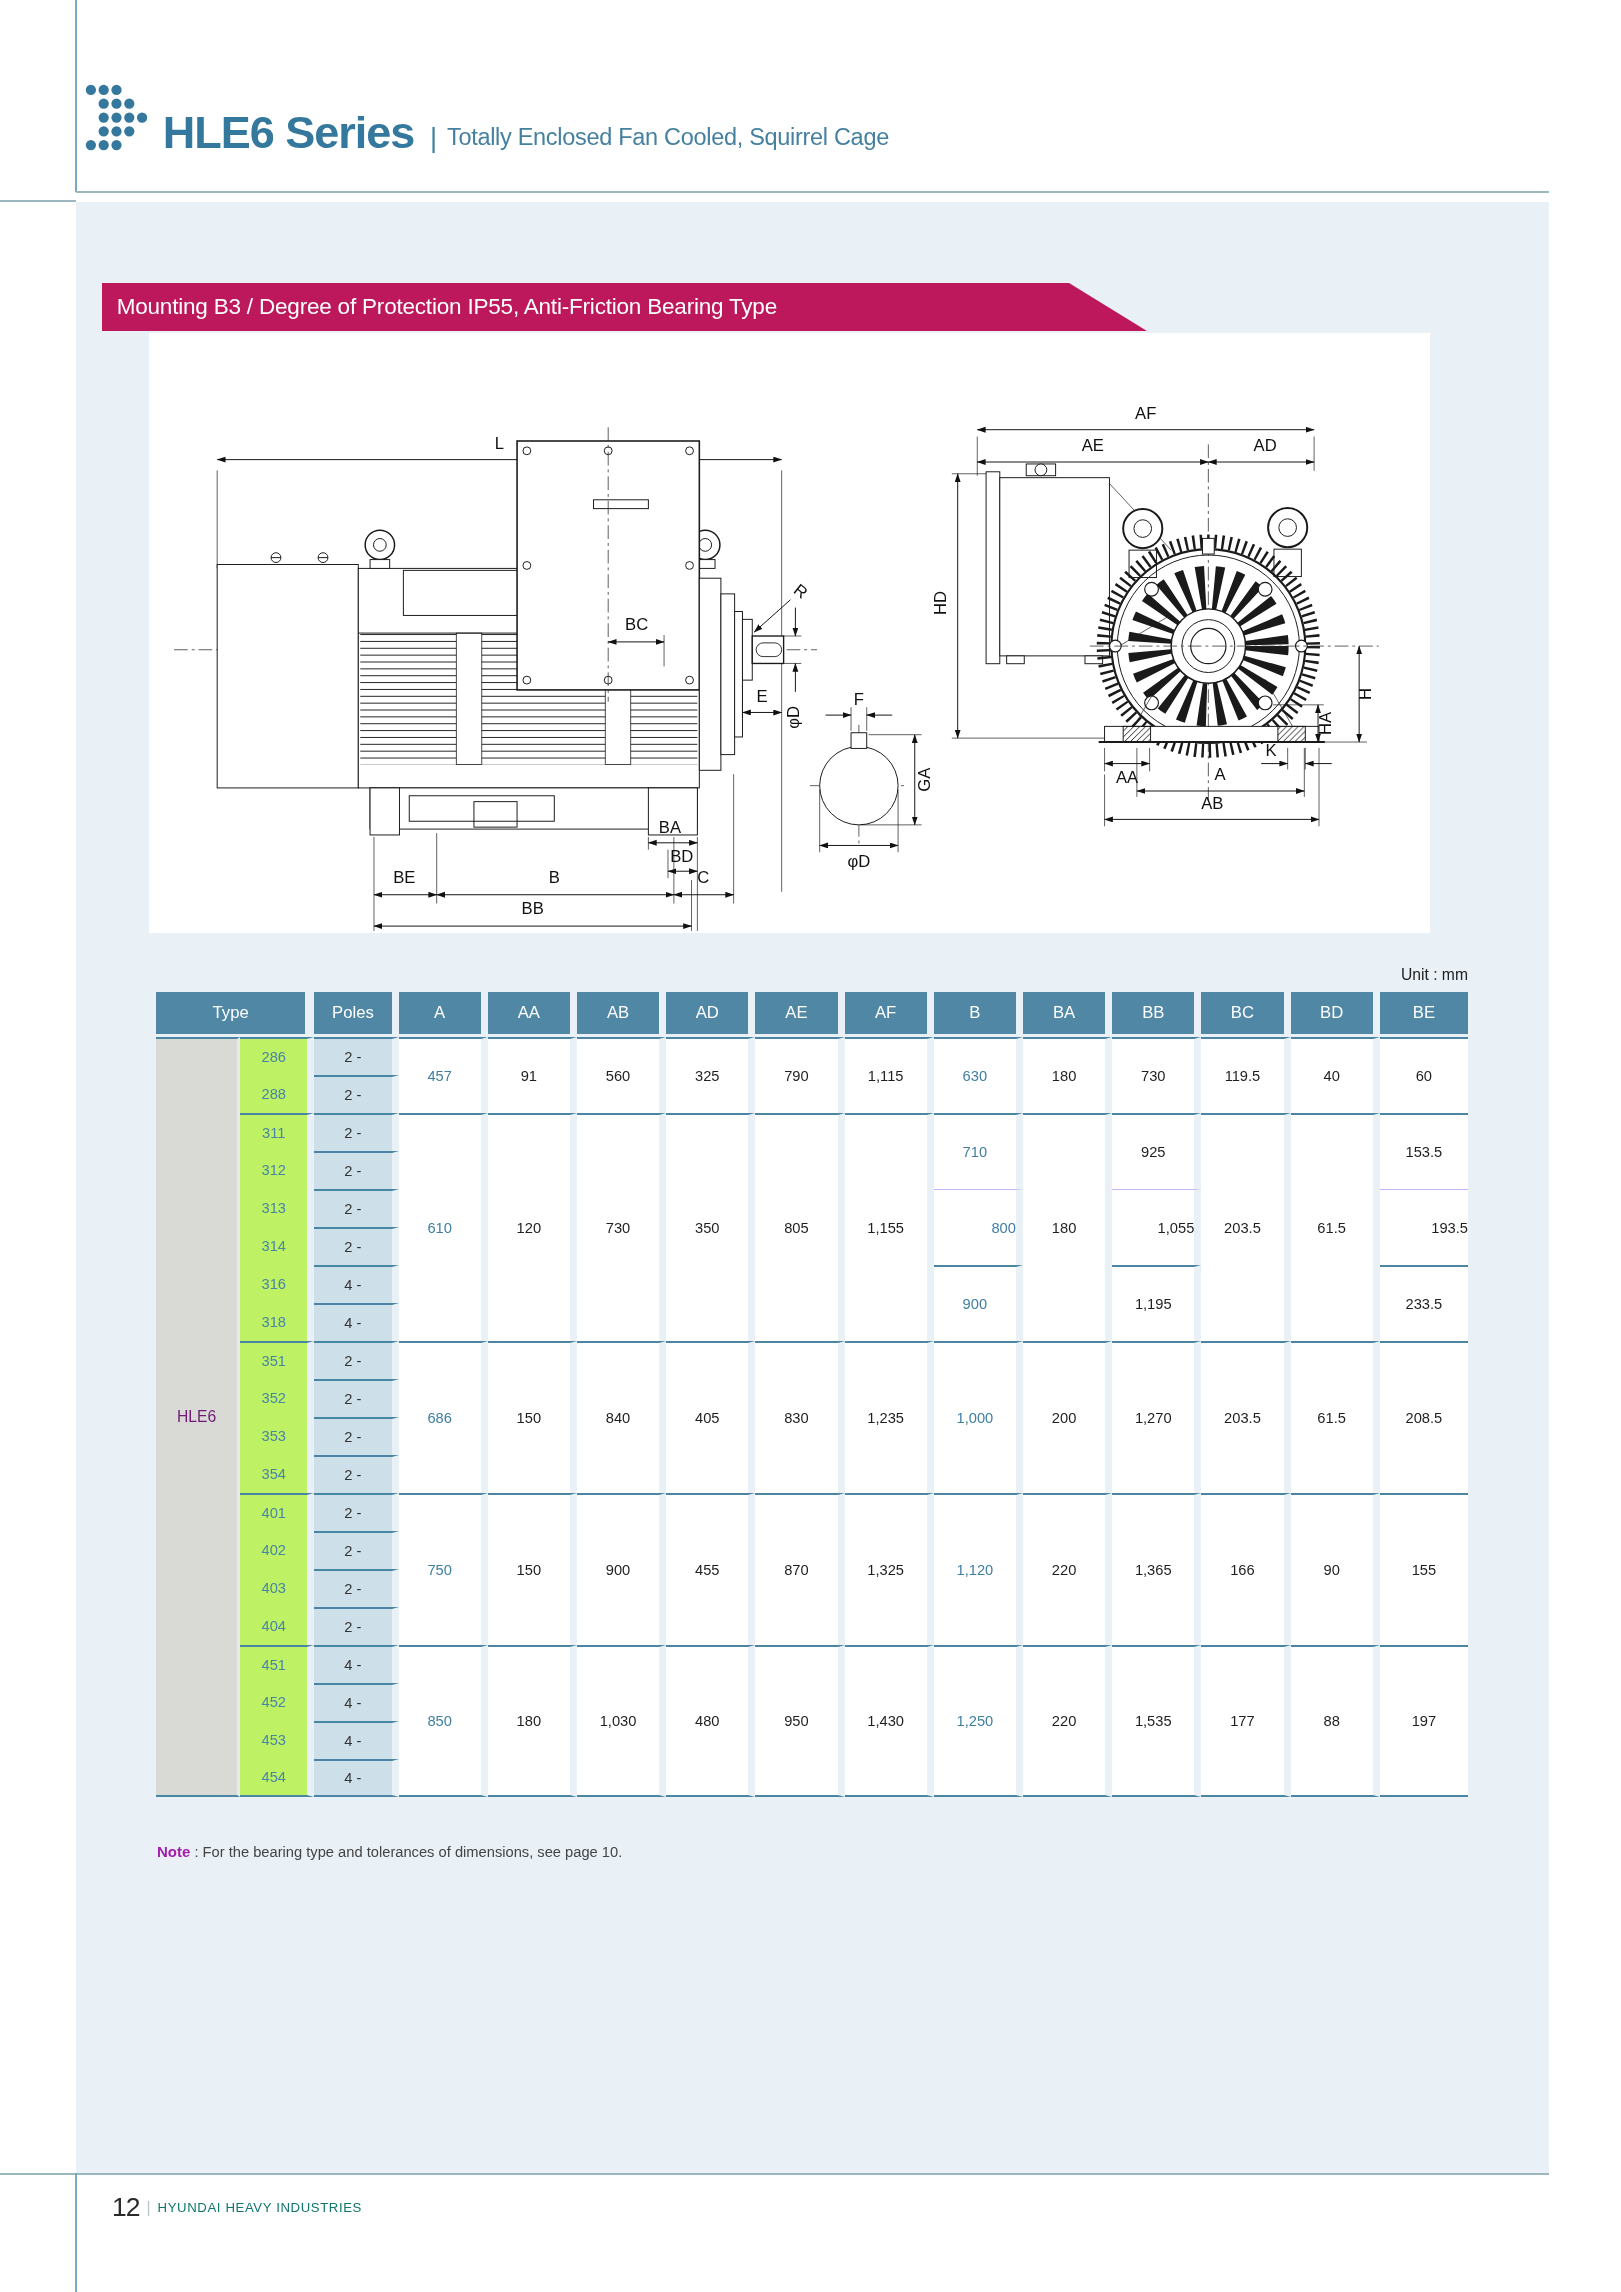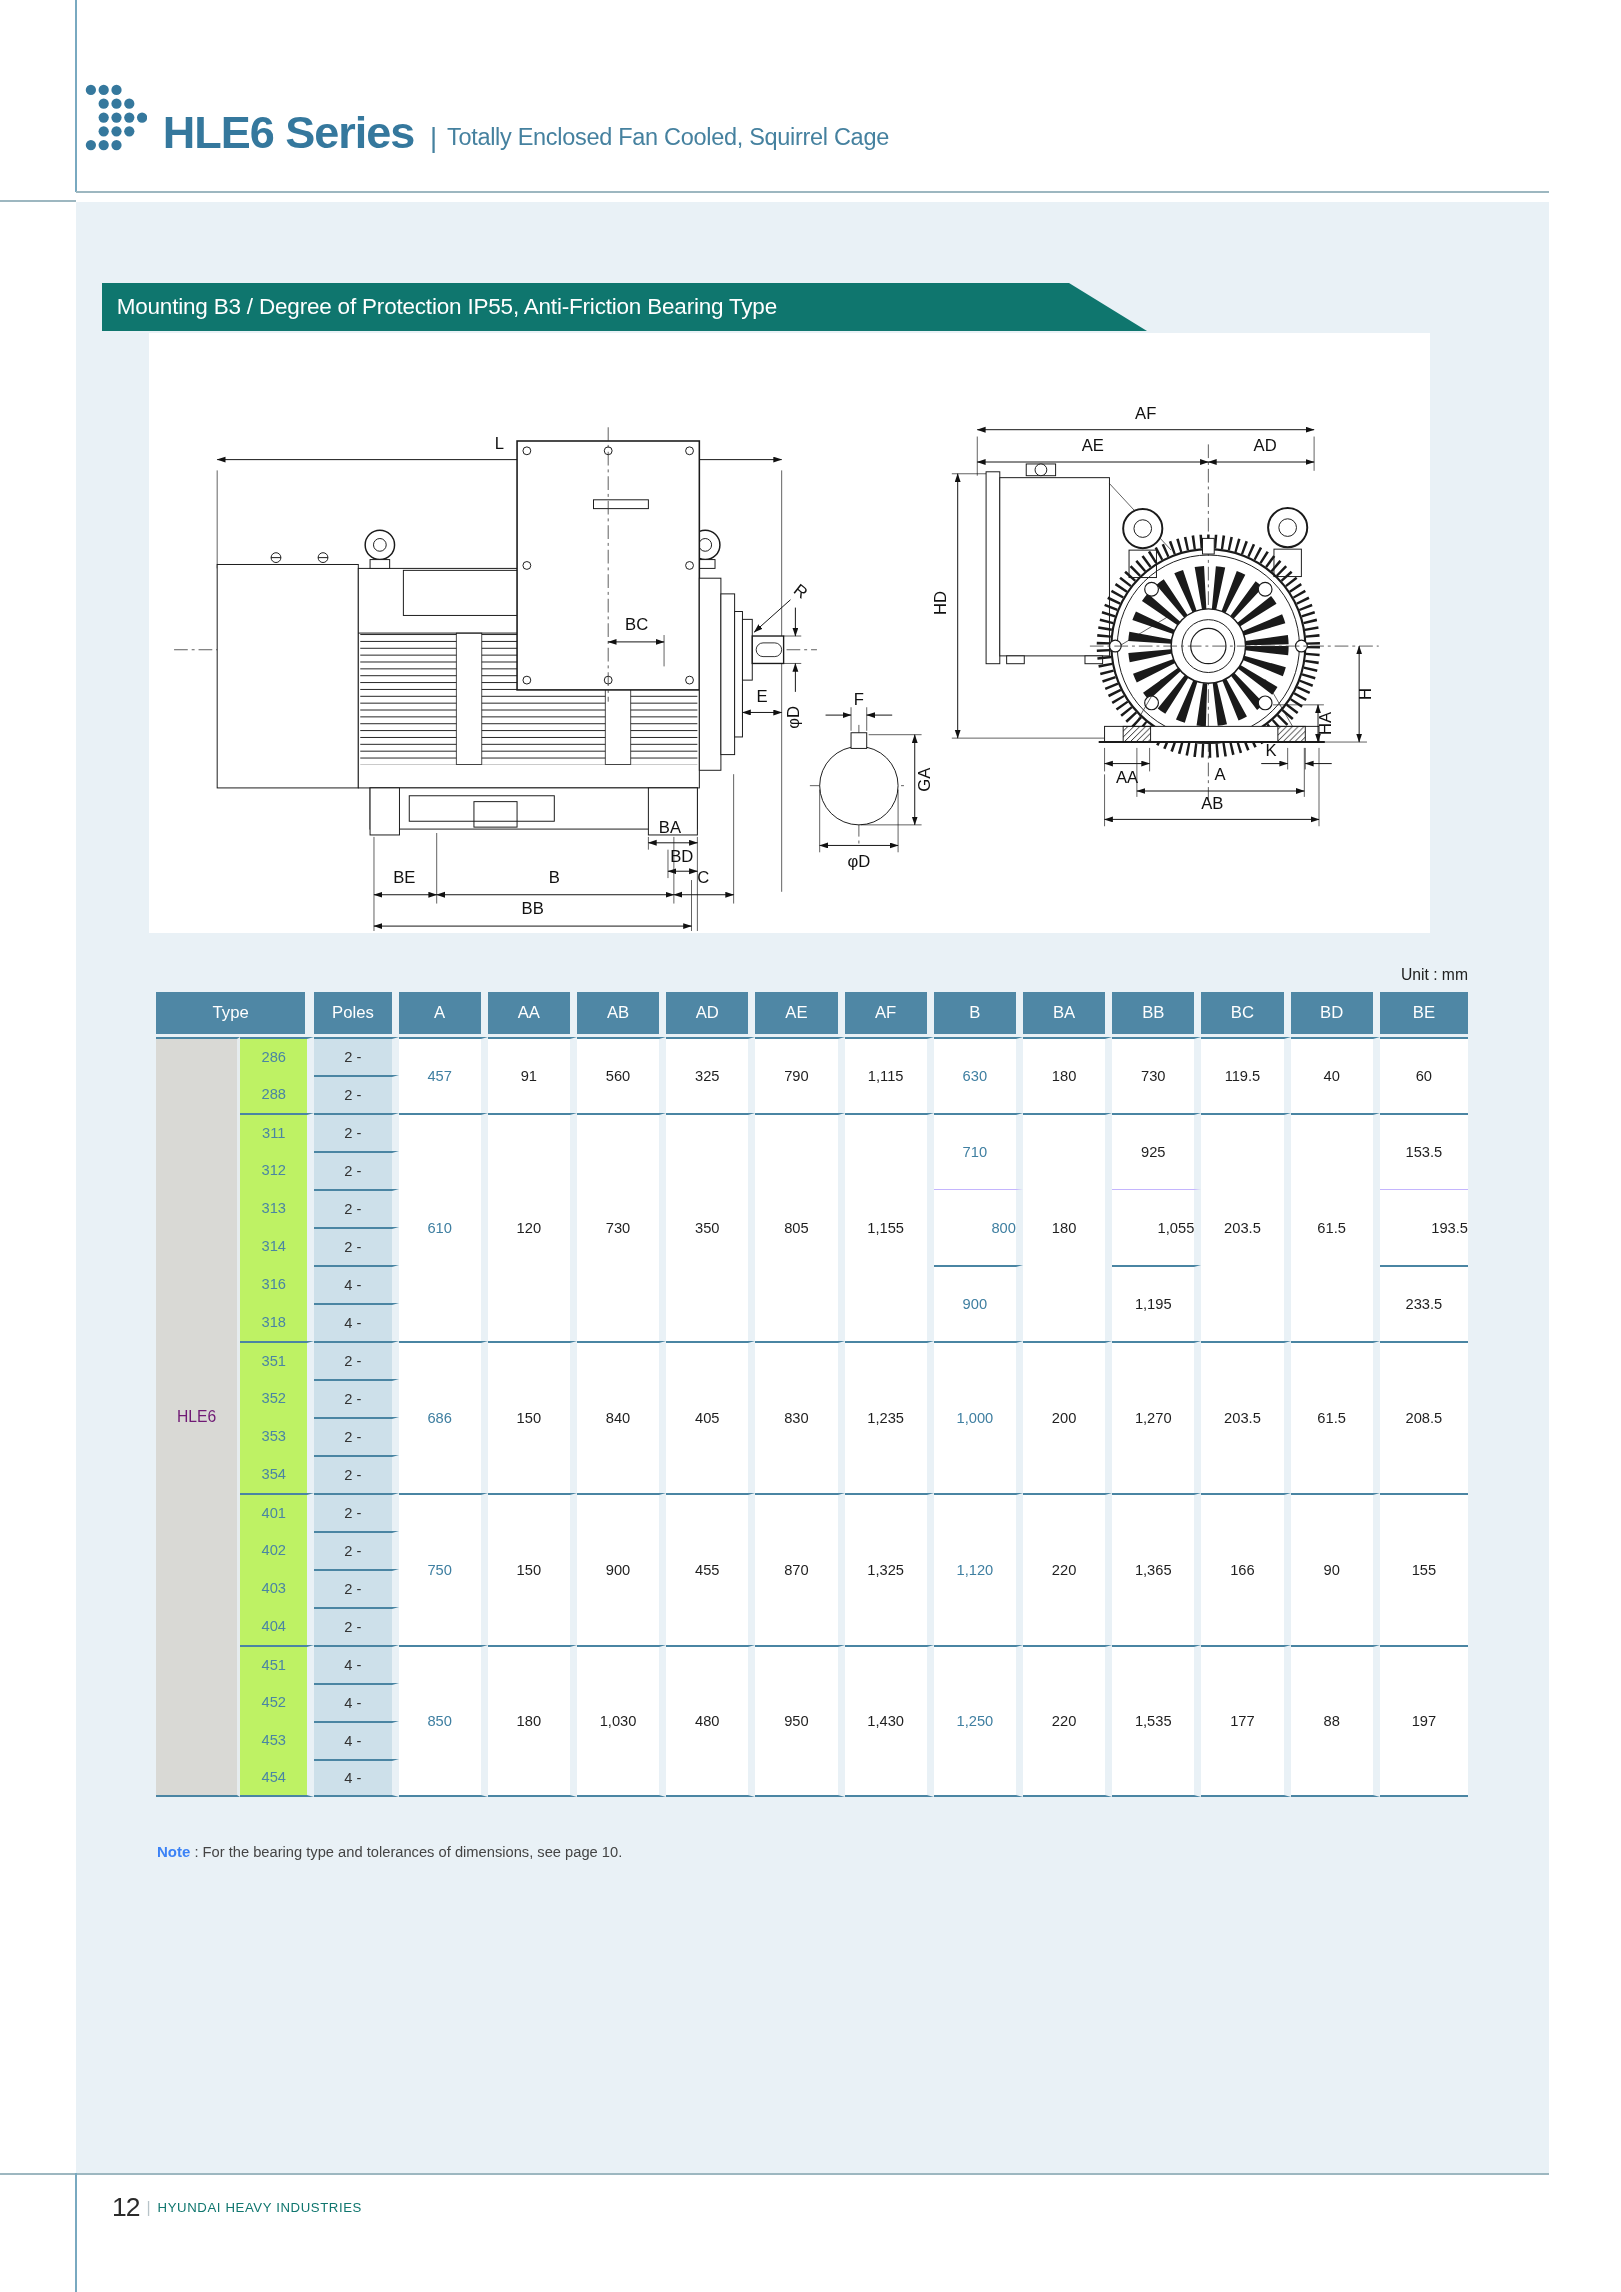--- a/index.html
+++ b/index.html
@@ -13,21 +13,21 @@
   .hline-b  { position:absolute; left:0; top:200px; width:76px; height:2px; background:#9db7c0; }
   .panel    { position:absolute; left:76px; top:202px; width:1545px; height:1971px; background:#e9f1f6; }
   .header-block { position:absolute; left:84px; top:82px; display:flex; align-items:flex-end; gap:15.7px; }
   .title    { font-size:45px; font-weight:700; color:#35789d; letter-spacing:-1px; line-height:1; }
   .subtitle-wrap { display:flex; align-items:flex-end; gap:9.8px; padding-bottom:3.9px; }
   .subtitle-div { font-size:27.4px; font-weight:300; color:#45819f; line-height:1; }
   .subtitle { font-size:23.5px; font-weight:400; color:#45819f; line-height:1.1; letter-spacing:-0.3px; }
   
   .banner {
     position:absolute; left:102px; top:283px; width:1045px; height:48px;
-    background:#0f766e; color:#fff; font-size:22.5px; line-height:48px; padding-left:14.7px;
+    background:#be185d; color:#fff; font-size:22.5px; line-height:48px; padding-left:14.7px;
     box-sizing:border-box; letter-spacing:-0.2px;
     clip-path:polygon(0 0, calc(100% - 78px) 0, 100% 100%, 0 100%);
   }
   
   .draw-panel { position:absolute; left:149px; top:333px; width:1281px; height:600px; background:#fff; }
   .draw-panel svg { position:absolute; }
   svg .w  { fill:#ffffff; stroke:#1a1a1a; }
   svg .s  { fill:none; stroke:#1a1a1a; }
   svg .thin { fill:none; stroke:#1a1a1a; stroke-width:0.7; }
   svg .cl { fill:none; stroke:#333; stroke-width:0.8; stroke-dasharray:14 4 3 4; }
@@ -50,21 +50,21 @@
   .dims td.c-hl  { color:#3f7fa1; }
   .dims td.lastc { border-right:0;margin-left:18px; }
   .dims tr.r-first td { border-top:2.9px solid #4a85a3; }
   .dims tr.gstart td  { border-top:2.9px solid #4a85a3; }
   .dims td.psep  { border-top:2px solid #4a85a3; }
   .dims td.sub   { border-top:1px solid #c4b5fd;text-align:right; }
   .dims td.sub2  { border-top:2px solid #4a85a3; }
   .dims td.bend  { border-bottom:2.9px solid #4a85a3; }
   
   .note { position:absolute; left:157px; top:1843px; font-size:14.7px; color:#444; }
-  .note b { color:#3b82f6; font-size:15px; }
+  .note b { color:#a21caf; font-size:15px; }
   .hline-f { position:absolute; left:0; top:2173px; width:1621px; height:2px; background:#9db7c0; }
   .vrule-bot { position:absolute; left:75px; top:2173px; width:2px; height:120px; background:#79a9c0; }
   .footer-block { position:absolute; left:112px; top:2192px; display:flex; align-items:center; gap:7px; }
   .pageno { font-size:26.5px; color:#2b2b2b; letter-spacing:-1px; }
   .foot-div { color:#b7c3c9; font-size:15.7px; font-weight:300; }
   .company { font-size:13.2px; color:#0f766e; letter-spacing:0.6px; }
 </style>
 </head>
 <body>
 

